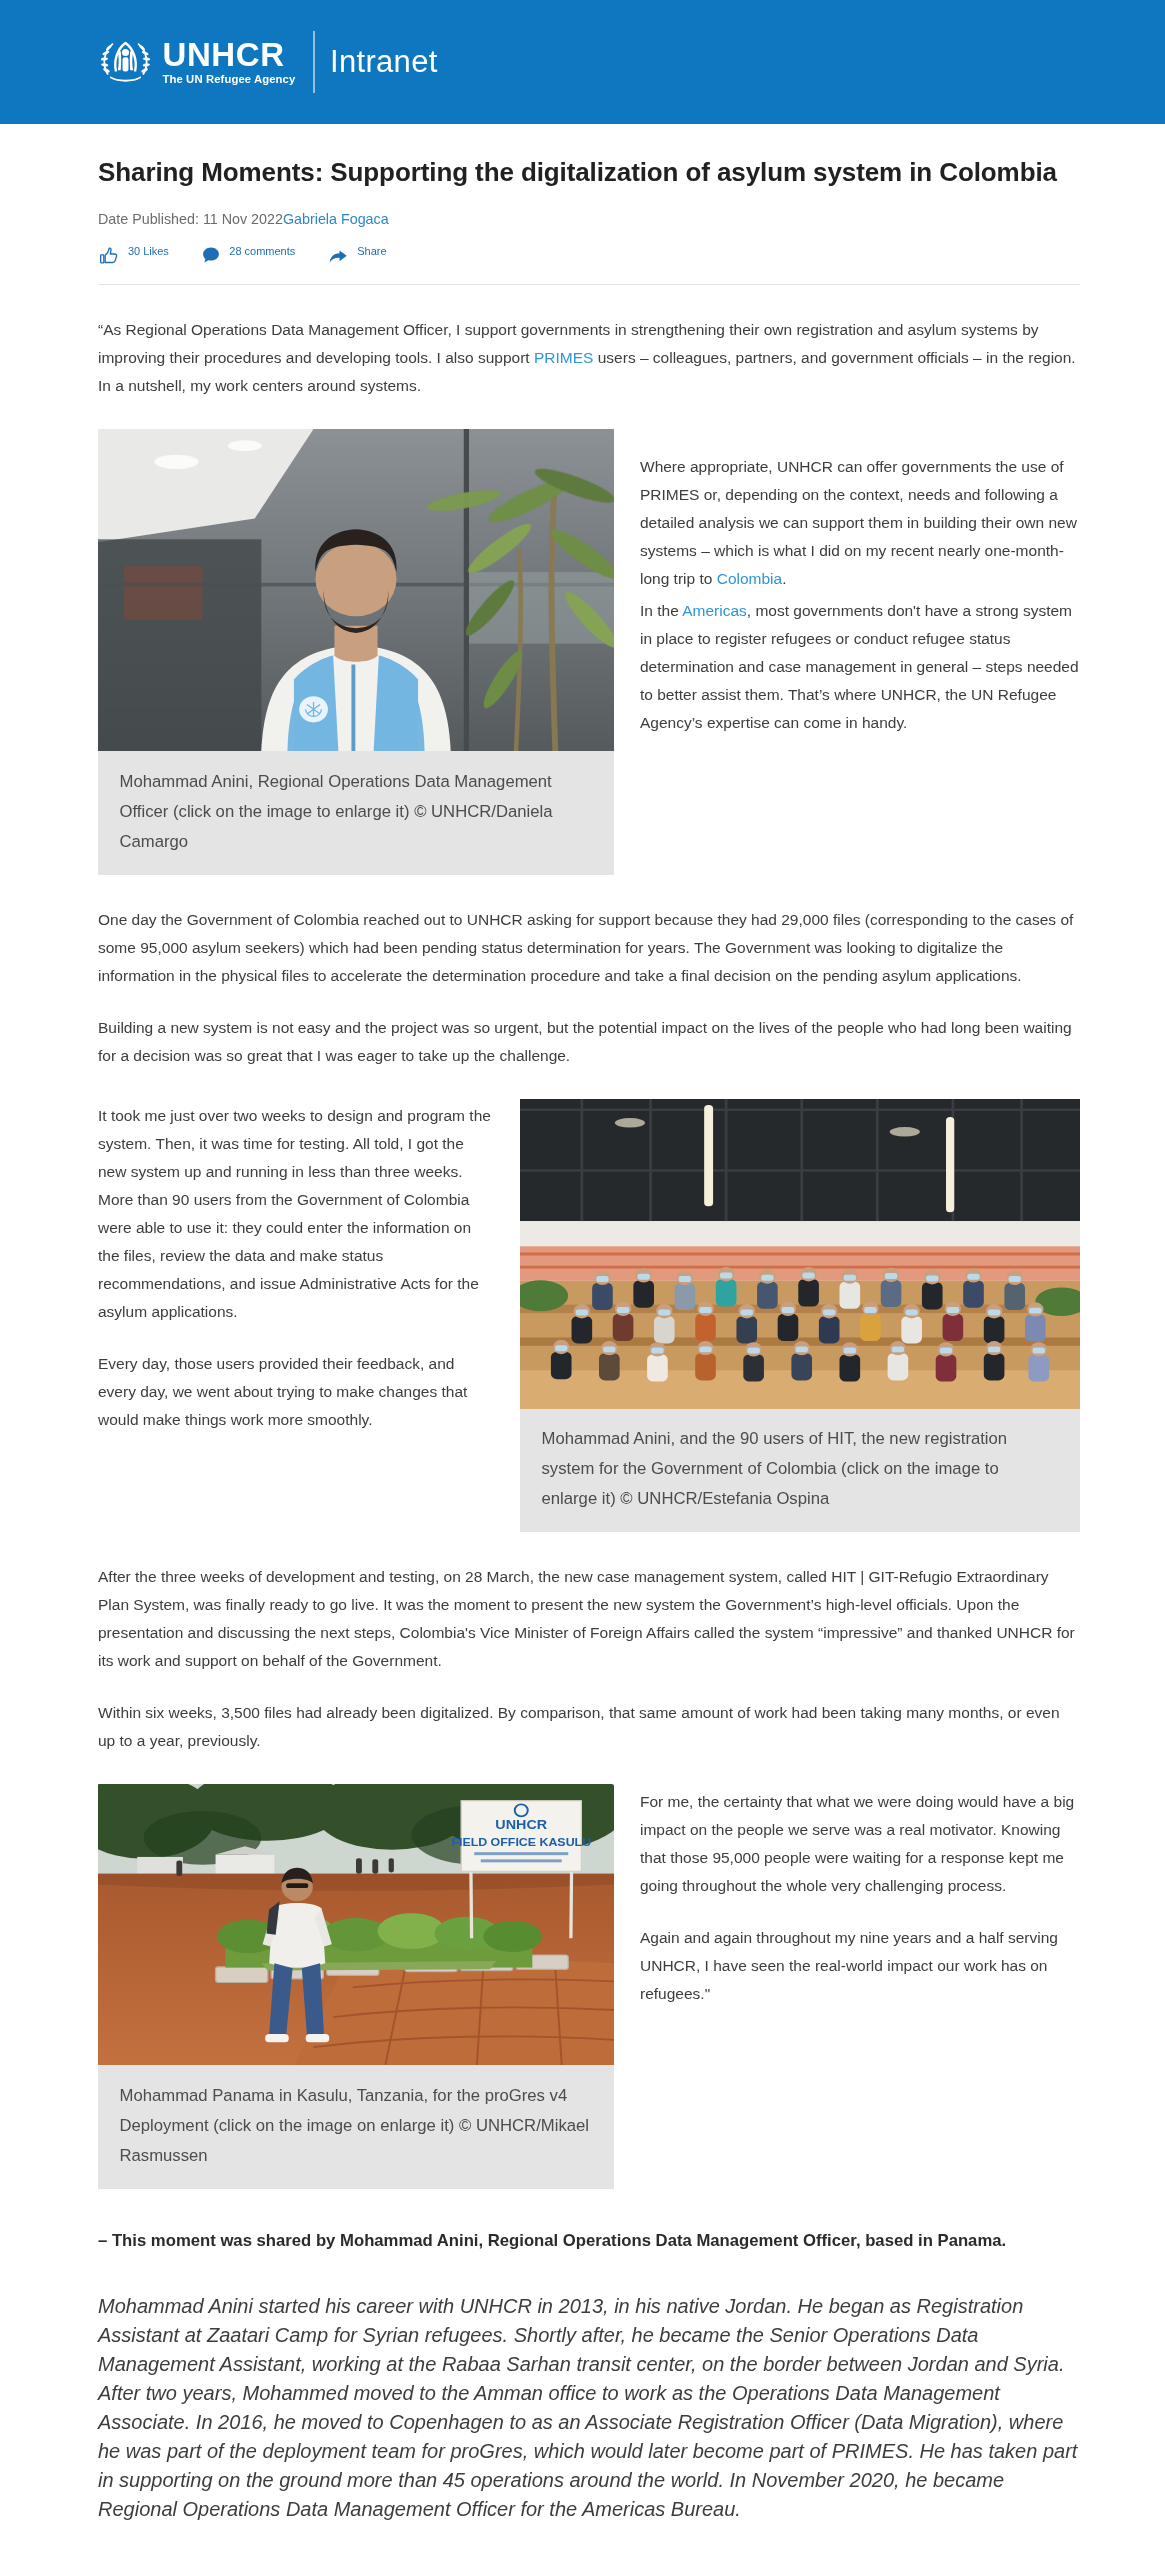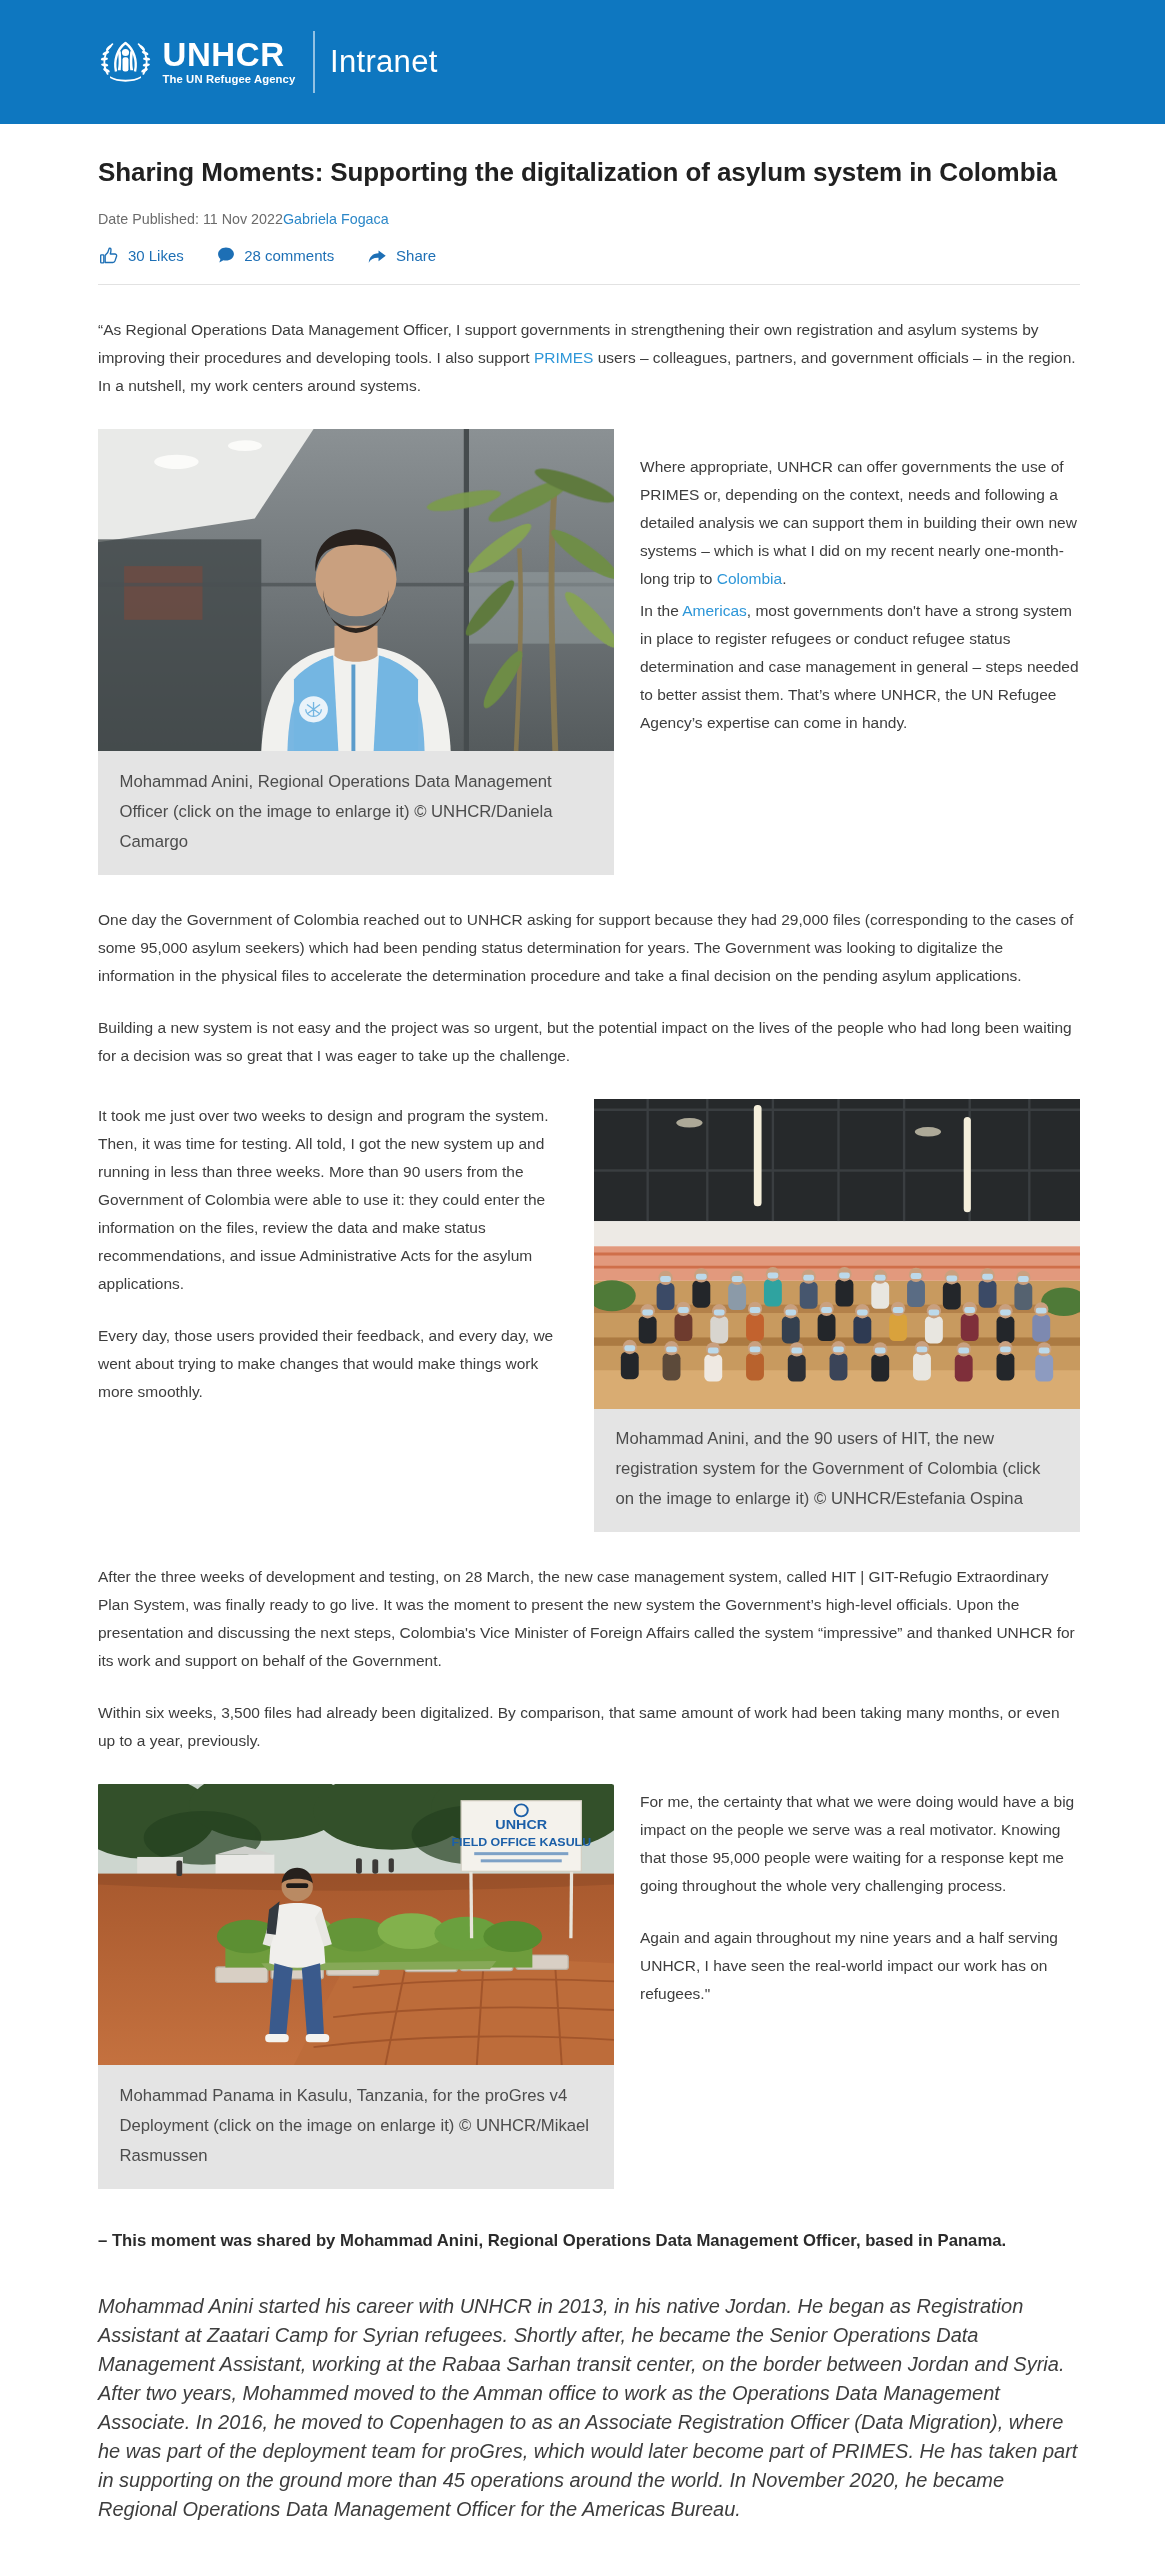--- a/index.html
+++ b/index.html
@@ -18,33 +18,33 @@
   .section-label { color:#fff; font-size:31px; font-weight:400; letter-spacing:0.3px; }
 
   
   .container { width:982px; margin-left:98px; }
 
   h1.title { margin-top:26px; font-size:26px; line-height:45px; font-weight:700; color:#212121; letter-spacing:-0.1px; }
   .meta { margin-top:15.5px; font-size:14.3px; color:#6b6b6b; display:flex; align-items:baseline; }
   .meta a { color:#2b87c8; text-decoration:none; }
 
   .actions { margin-top:18px; display:flex; align-items:center; gap:32px; }
-  .action { display:flex; align-items:center; gap:8.4px; color:#1d6fb5; font-size:15px; cursor:pointer; }
+  .action { display:flex; gap:8.4px; color:#1d6fb5; font-size:11px; cursor:pointer; }
   .action svg { display:block; }
 
   .rule { margin-top:18px; border:0; border-top:0.6px solid #e2e2e2; height:0; }
 
   p.body { font-size:15.5px; line-height:28px; color:#3d3d3d; }
   p.body a { color:#2d96d8; text-decoration:none; }
   .mt-sec { margin-top:31px; }
   .mt-par { margin-top:24px; }
 
   .row { display:flex; gap:26px; margin-top:29px; }
   .col-fig { width:516px; flex:0 0 auto; }
-  .col-fig-wide { width:486px; flex:0 0 auto; }
+  .col-fig-wide { width:560px; flex:0 0 auto; }
   .col-txt { flex:1 1 auto; min-width:0; }
 
   figure { width:100%; }
   .photo { width:100%; position:relative; overflow:hidden; display:block; cursor:pointer; }
   .photo svg { display:block; width:100%; height:100%; }
   figcaption { background:#e4e4e4; padding:15.5px 21.5px 18px 21.5px; font-size:16.7px; line-height:30px; color:#4c4c4c; }
 
   .moment { margin-top:37px; font-size:16.7px; line-height:30px; font-weight:700; color:#2b2b2b; }
   .bio { margin-top:36px; font-size:20px; line-height:29px; font-style:italic; color:#3d3d3d; padding-bottom:24px; }
 </style>

